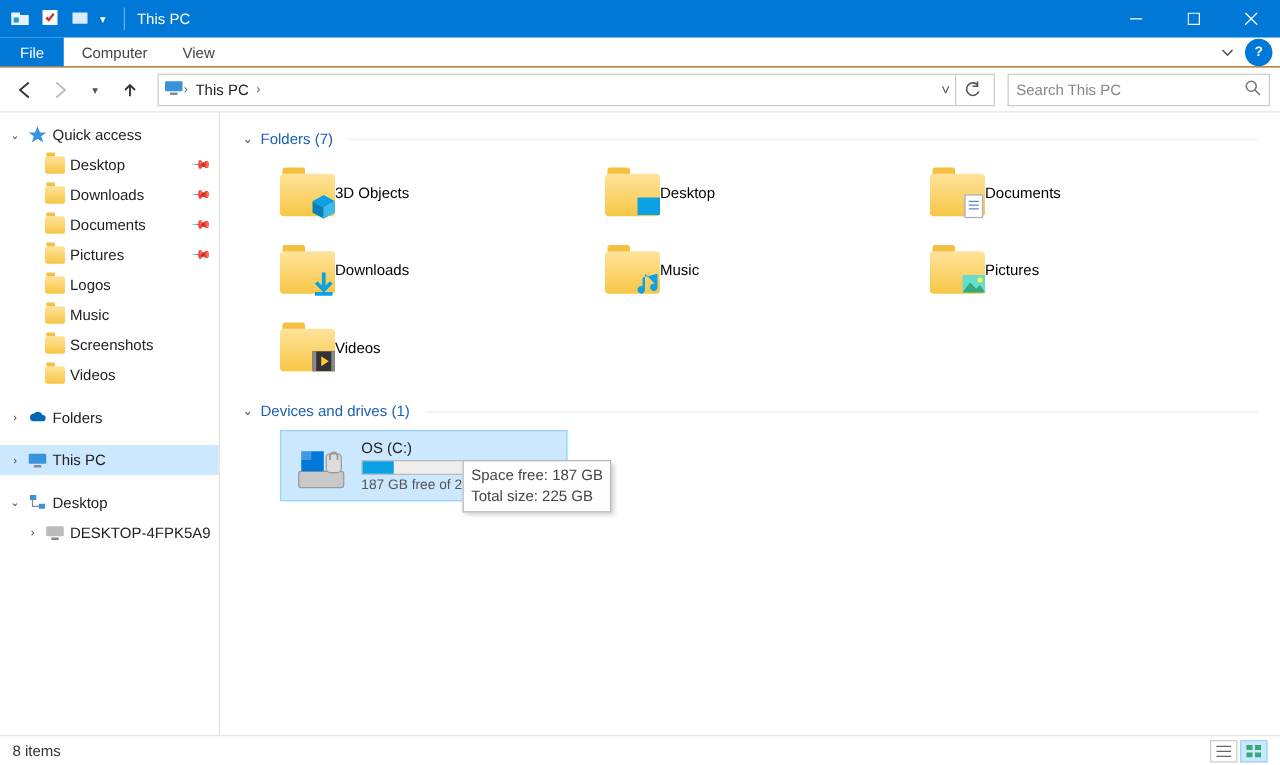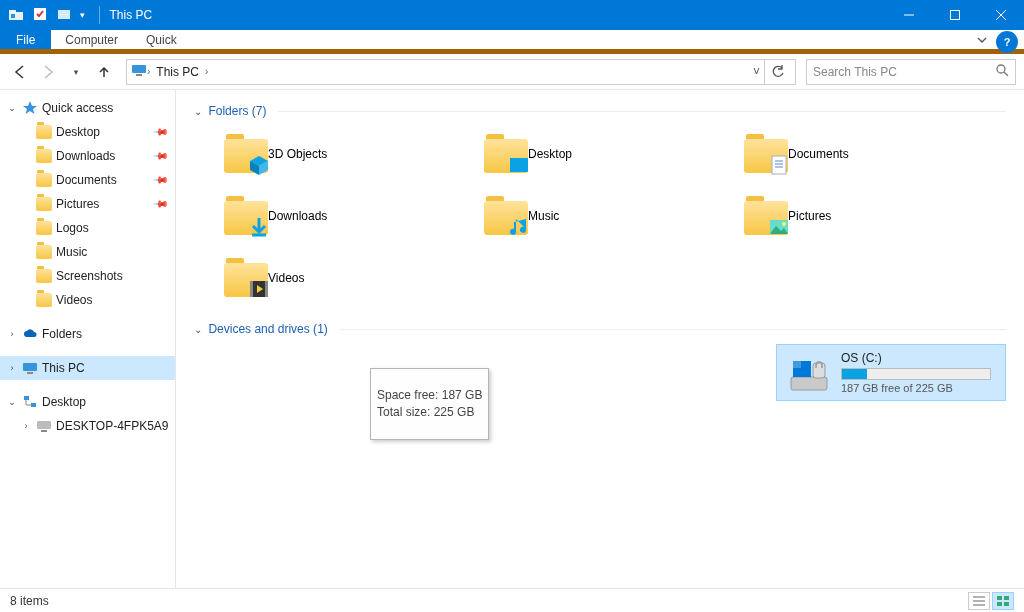--- a/index.html
+++ b/index.html
@@ -7,21 +7,21 @@
 
 .titlebar { height: 30px; background: #0078d7; display: flex; align-items: center; color: #fff; }
 .titlebar .qat { display: flex; align-items: center; gap: 8px; padding: 0 8px; }
 .titlebar .qat .app-icon { width: 16px; height: 16px; }
 .titlebar .title-sep { width: 1px; height: 18px; background: rgba(255,255,255,.4); margin: 0 6px; }
 .titlebar .title-text { margin-left: 4px; font-size: 12px; }
 .titlebar .win-controls { margin-left: auto; display: flex; }
 .titlebar .win-btn { width: 46px; height: 30px; display: flex; align-items: center; justify-content: center; }
 .titlebar .win-btn svg { stroke: #fff; }
 
-.ribbon-tabs { height: 24px; display: flex; align-items: stretch; border-bottom: 5px solid #a16207; }
+.ribbon-tabs { height: 24px; display: flex; align-items: stretch; border-bottom: 1px solid #a16207; }
 .ribbon-tabs .file-tab { background: #0078d7; color: #fff; padding: 0 16px; display: flex; align-items: center; font-size: 12px; }
 .ribbon-tabs .tab { padding: 0 14px; display: flex; align-items: center; color: #444; }
 .ribbon-tabs .spacer { flex: 1; }
 .ribbon-tabs .collapse { width: 28px; display: flex; align-items: center; justify-content: center; color: #555; }
 .ribbon-tabs .help { width: 22px; height: 22px; margin: 1px 6px 0 0; border-radius: 50%; background: #0078d7; color: #fff; display: flex; align-items: center; justify-content: center; font-weight: bold; font-size: 11px;}
 
 .navbar { height: 36px; display: flex; align-items: center; padding: 4px 8px; gap: 4px; border-bottom: 1px solid #e5e5e5; }
 .nav-btn { width: 24px; height: 24px; display: flex; align-items: center; justify-content: center; color: #888; }
 .nav-btn.enabled { color: #333; }
 .address-bar { flex: 1; height: 26px; border: 1px solid #ccc; display: flex; align-items: center; padding: 0 4px; margin: 0 6px; }
@@ -50,30 +50,30 @@
 .group-header .chev { font-size: 10px; color: #555; }
 .group-header .rule { flex: 1; }
 
 .folder-grid { display: grid; grid-template-columns: repeat(3, 250px); gap: 6px 10px; margin-left: 30px; margin-bottom: 16px; }
 .folder-item { display: flex; align-items: center; height: 56px; }
 .folder-icon { width: 44px; height: 40px; position: relative; }
 .folder-icon .tab { position: absolute; top: 0; left: 2px; width: 18px; height: 6px; background: #f4c042; border-radius: 2px 2px 0 0; }
 .folder-icon .body { position: absolute; top: 5px; left: 0; width: 44px; height: 34px; background: linear-gradient(#ffe39b,#f7c645); border-radius: 3px; }
 .folder-icon .badge { position: absolute; bottom: -2px; right: -2px; width: 22px; height: 22px; }
 
-.drive-row { display: flex; margin-left: 30px; justify-content: flex-end; }
+.drive-row { display: flex; margin-left: 30px; }
 .drive-item { display: flex; align-items: center; gap: 10px; padding: 6px 10px; background: #cce8ff; width: 230px; border: 1px solid #99d1ff; }
 .drive-icon { width: 44px; height: 40px; display: flex; align-items: center; justify-content: center; position: relative; }
 .drive-info { flex: 1; }
 .drive-name { color: #222; margin-bottom: 3px; }
 .drive-bar { width: 150px; height: 12px; border: 1px solid #bbb; background: #eee; position: relative; }
 .drive-bar .fill { position: absolute; left: 0; top: 0; bottom: 0; background: #0aa2e4; }
 .drive-free { color: #555; font-size: 11px; margin-top: 2px; }
 
-.tooltip { position: absolute; left: 194px; top: 278px; background: #fefefe; border: 1px solid #b5b5b5; box-shadow: 2px 2px 4px rgba(0,0,0,.2); padding: 18px 6px; color: #444; font-size: 11px; line-height: 1.4; }
+.tooltip { position: absolute; left: 194px; top: 278px; background: #fefefe; border: 1px solid #b5b5b5; box-shadow: 2px 2px 4px rgba(0,0,0,.2); padding: 3px 6px; color: #444; font-size: 11px; line-height: 1.4; }
 
 .statusbar { height: 24px; border-top: 1px solid #e5e5e5; display: flex; align-items: center; padding: 0 10px; }
 .statusbar .count { color: #333; }
 .statusbar .view-toggles { margin-left: auto; display: flex; gap: 2px; }
 .view-toggle { width: 22px; height: 18px; border: 1px solid #ccc; display: flex; align-items: center; justify-content: center; }
 .view-toggle.active { background: #cce8ff; border-color: #99d1ff; }
 
 .ico-folder-s { width:16px; height:14px; background: linear-gradient(#ffe39b,#f7c645); border-radius:2px; position: relative; }
 .ico-folder-s::before { content:""; position:absolute; top:-3px; left:1px; width:7px; height:3px; background:#f4c042; border-radius:1px 1px 0 0; }
 </style>
@@ -120,21 +120,21 @@
           <line x1="0" y1="0" x2="10" y2="10" stroke-width="1"></line>
           <line x1="10" y1="0" x2="0" y2="10" stroke-width="1"></line>
         </svg>
       </div>
   </div>
 </div>
 
 <div class="ribbon-tabs">
   <div class="file-tab">File</div>
   <div class="tab">Computer</div>
-  <div class="tab">Quick</div>
+  <div class="tab">View</div>
   <div class="spacer"></div>
   <div class="collapse">
     <svg width="12" height="12">
         <path d="M2 4 L6 8 L10 4" fill="none" stroke="#555" stroke-width="1.3"></path>
       </svg>
   </div>
   <div class="help">?</div>
 </div>
 
 <div class="navbar">

